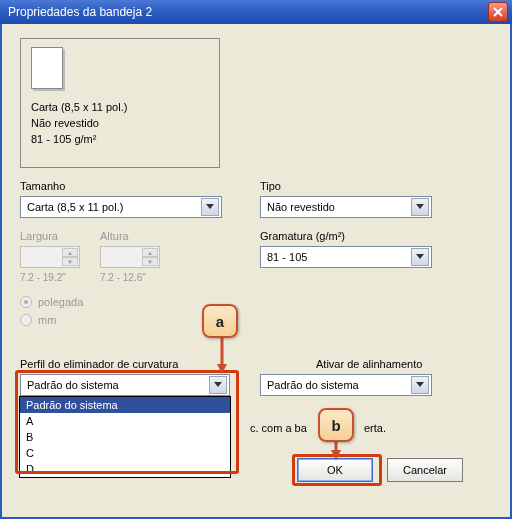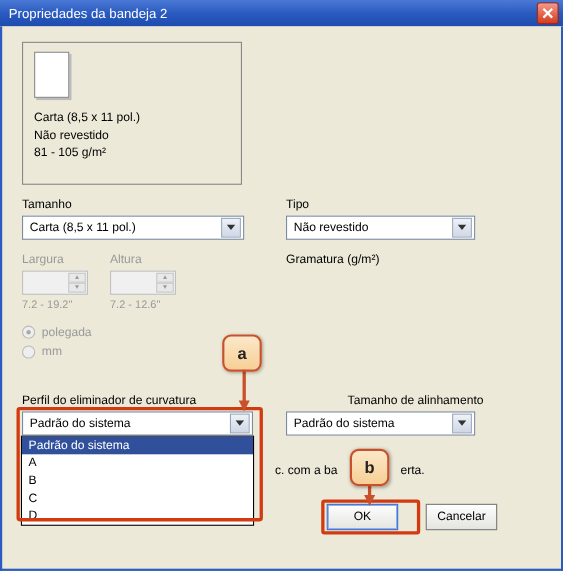--- a/index.html
+++ b/index.html
@@ -98,21 +98,21 @@
   
   .droplist {
     position:absolute; background:#fff; border:1px solid #000;
     width:212px;
   }
   .droplist .opt { padding:2px 6px; color:#000; }
   .droplist .opt.sel { background:#30509c; color:#fff; }
 
   
   .btn {
-    position:absolute; height:24px; width:65px;
+    position:absolute; height:24px; width:76px;
     border:1px solid #7a7a7a; background:linear-gradient(#fefefe,#e4e4e0);
     display:flex; align-items:center; justify-content:center;
     font-size:11px;
   }
   .btn.default { border:1px solid #3a6bd0; box-shadow:inset 0 0 0 1px #8ab0f0; }
 
   
   .callout {
     position:absolute; width:36px; height:34px;
     border:2px solid #c9502c; border-radius:8px;
@@ -183,41 +183,49 @@
   <div class="flabel disabled" style="top:206px; left:98px;">Altura</div>
   <div class="spin" style="top:222px; left:98px;">
     <div class="arrows">
         <div>▲</div>
         <div>▼</div>
       </div>
   </div>
   <div class="hint" style="top:248px; left:98px;">7.2 - 12.6"</div>
 
   <div class="flabel" style="top:206px; left:258px;">Gramatura (g/m²)</div>
+  <div class="combo" style="top:222px; left:258px; width:172px;">
+    <span>81 - 105</span>
+    <span class="arrow">
+      <svg width="8" height="6">
+          <path d="M0 0 L8 0 L4 5 Z" fill="#333"></path>
+        </svg>
+    </span>
+  </div>
 
   <div class="unit-row" style="top:272px; left:18px;">
     <span class="unit-radio-outer sel"></span>
     <span>polegada</span>
   </div>
   <div class="unit-row" style="top:290px; left:18px;">
     <span class="unit-radio-outer"></span>
     <span>mm</span>
   </div>
 
   <div class="flabel" style="top:334px; left:18px;">Perfil do eliminador de curvatura</div>
   <div class="combo" style="top:350px; left:18px; width:210px;">
     <span>Padrão do sistema</span>
     <span class="arrow">
       <svg width="8" height="6">
           <path d="M0 0 L8 0 L4 5 Z" fill="#333"></path>
         </svg>
     </span>
   </div>
 
-  <div class="flabel" style="top:334px; left:314px;">Tamanho de alinhamento</div>
+  <div class="flabel" style="top:334px; left:314px;">Ativar de alinhamento</div>
   <div class="combo" style="top:350px; left:258px; width:172px;">
     <span>Padrão do sistema</span>
     <span class="arrow">
       <svg width="8" height="6">
           <path d="M0 0 L8 0 L4 5 Z" fill="#333"></path>
         </svg>
     </span>
   </div>
 
   <span class="hint-text" style="top:398px; left:248px;">c. com a ba</span>

